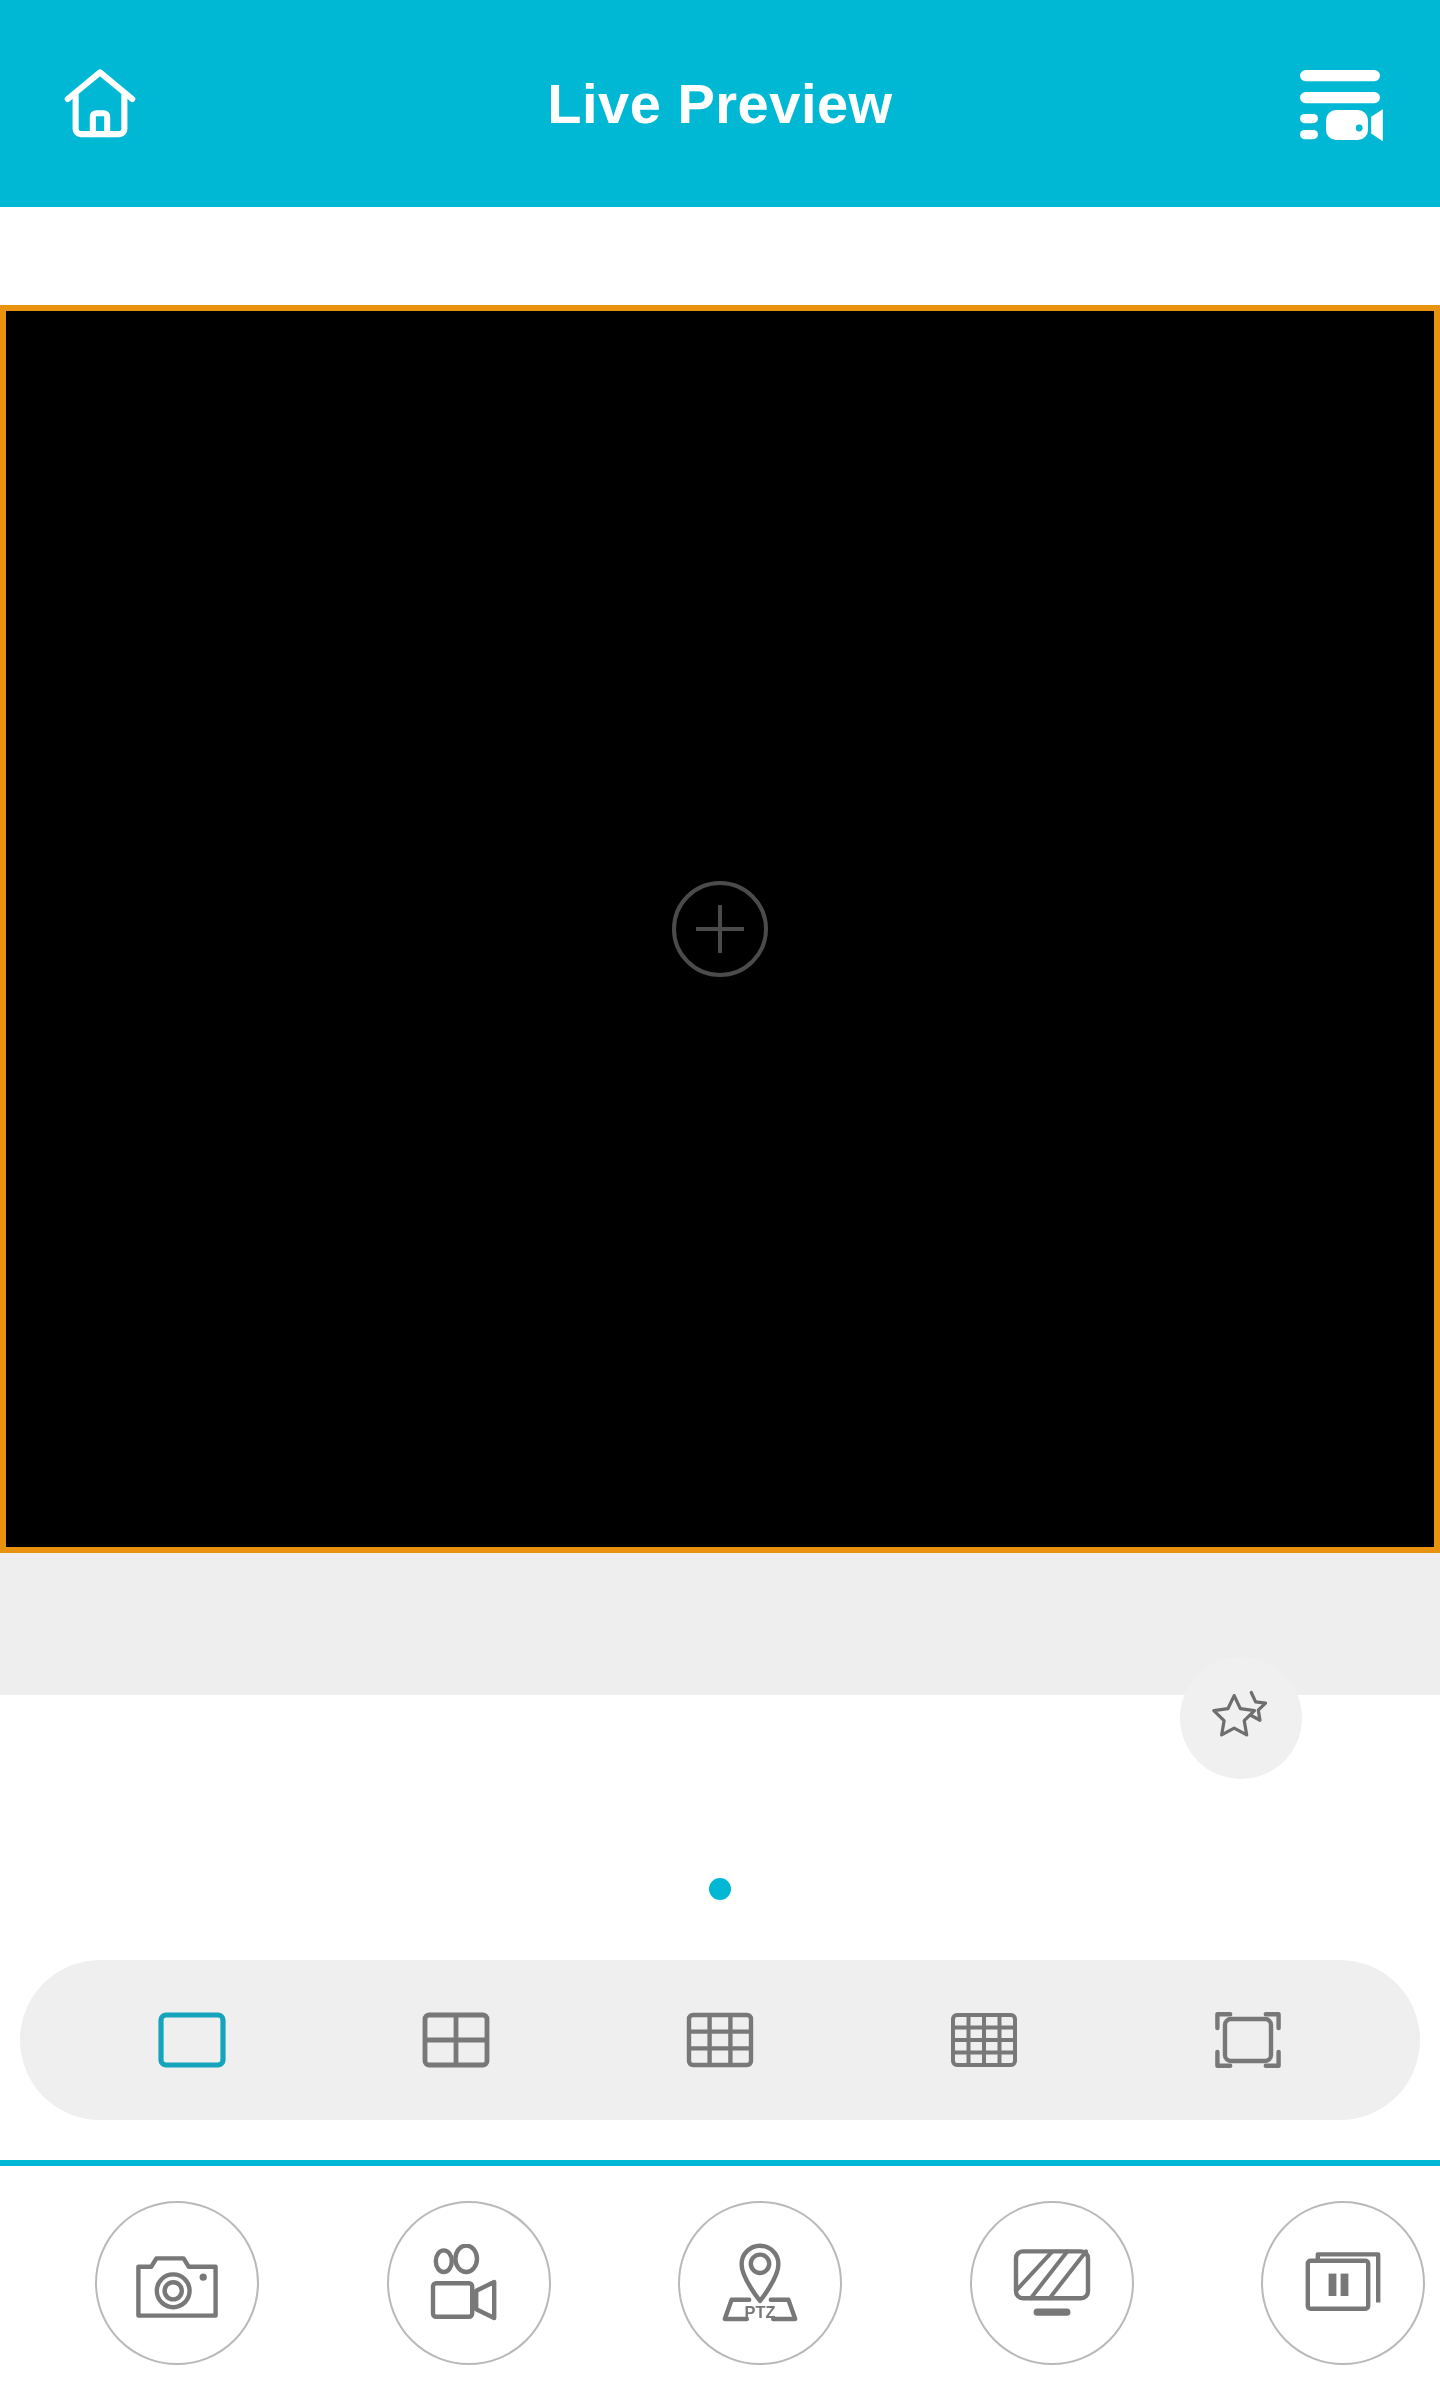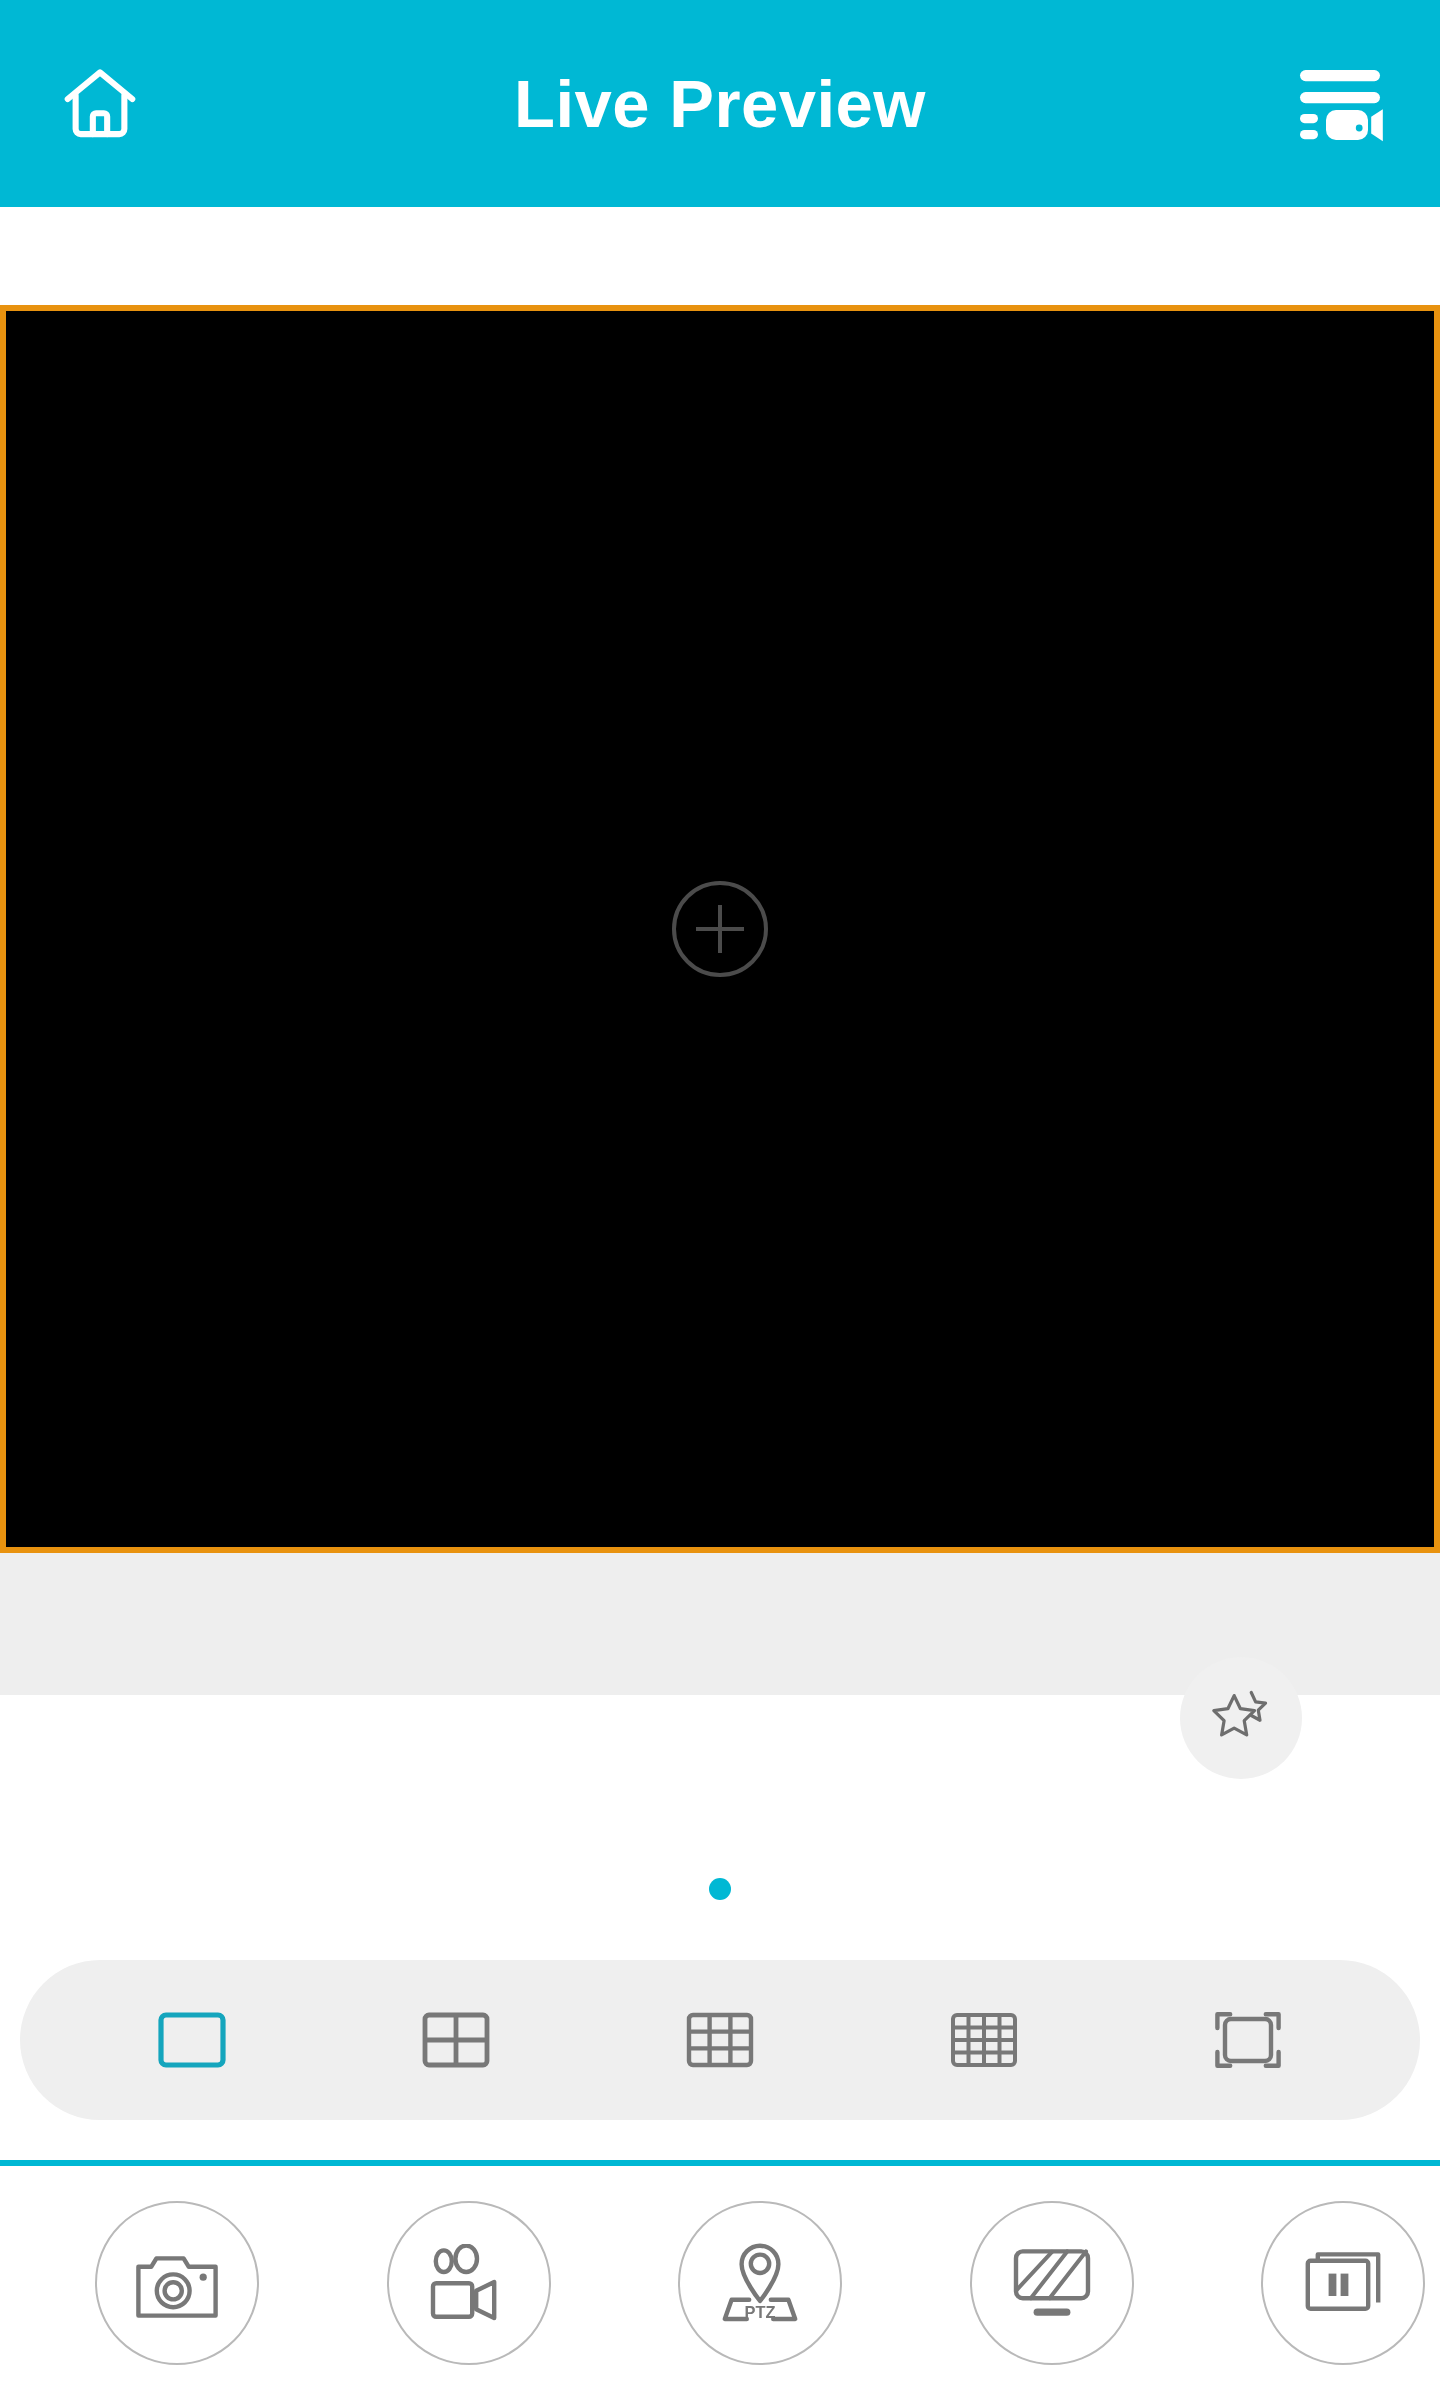--- a/index.html
+++ b/index.html
@@ -37,21 +37,21 @@
     height: 120px;
     display: flex;
     align-items: center;
     justify-content: center;
     flex: 0 0 auto;
   }
   .header-title {
     flex: 1 1 auto;
     text-align: center;
     color: #ffffff;
-    font-size: 67px;
+    font-size: 56px;
     font-weight: bold;
     letter-spacing: 0.5px;
     line-height: 1;
     white-space: nowrap;
   }
 
   
   .video-wrap {
     position: absolute;
     top: 305px;

